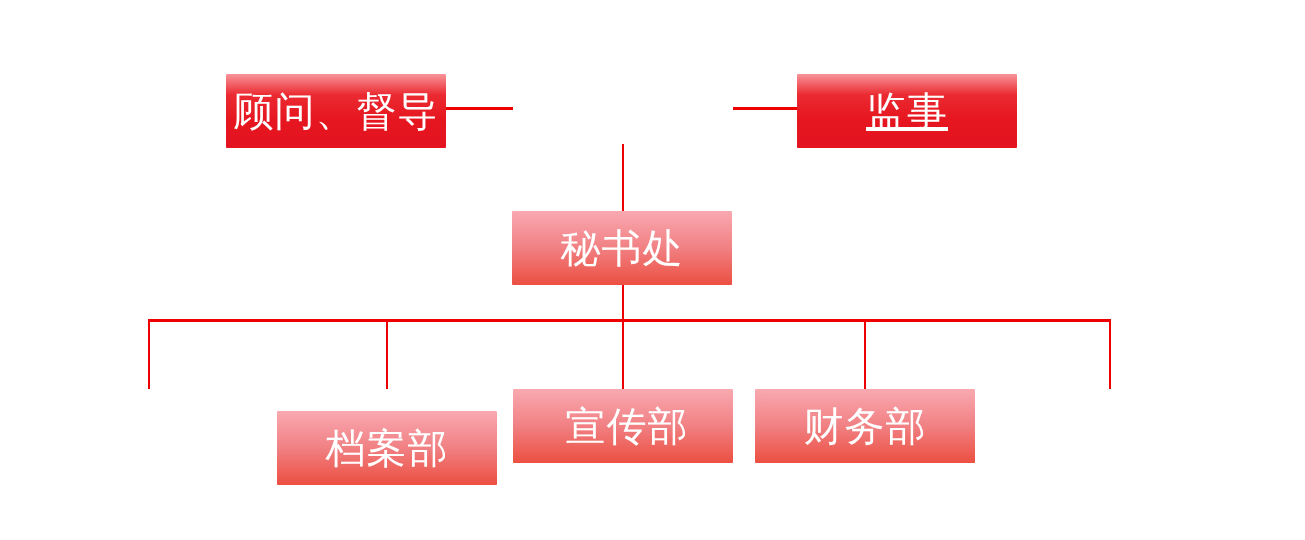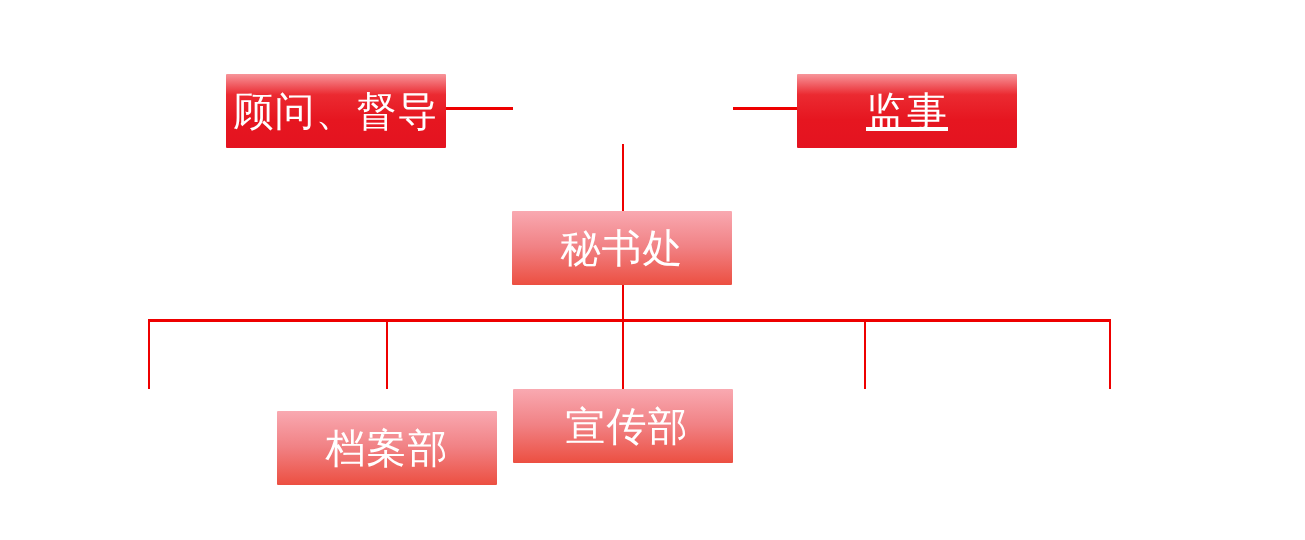--- a/index.html
+++ b/index.html
@@ -58,14 +58,15 @@
   <div class="line v" style="left:863.75px;  top:319px; height:70px;"></div>
   <div class="line v" style="left:1108.75px; top:319px; height:70px;"></div>
 
   <div class="node red" style="left:226px; top:74px;">顾问、督导</div>
   <div class="node red" style="left:797px; top:74px;text-decoration:underline;">监事</div>
 
   <div class="node pink" style="left:512px; top:211px;">秘书处</div>
 
   <div class="node pink" style="left:277px; top:389px;margin-top:22px;">档案部</div>
   <div class="node pink" style="left:513px; top:389px;padding-left:8px;">宣传部</div>
+  <div class="node pink" style="left:755px; top:389px;">财务部</div>
 
 </div>
 
 </body></html>

